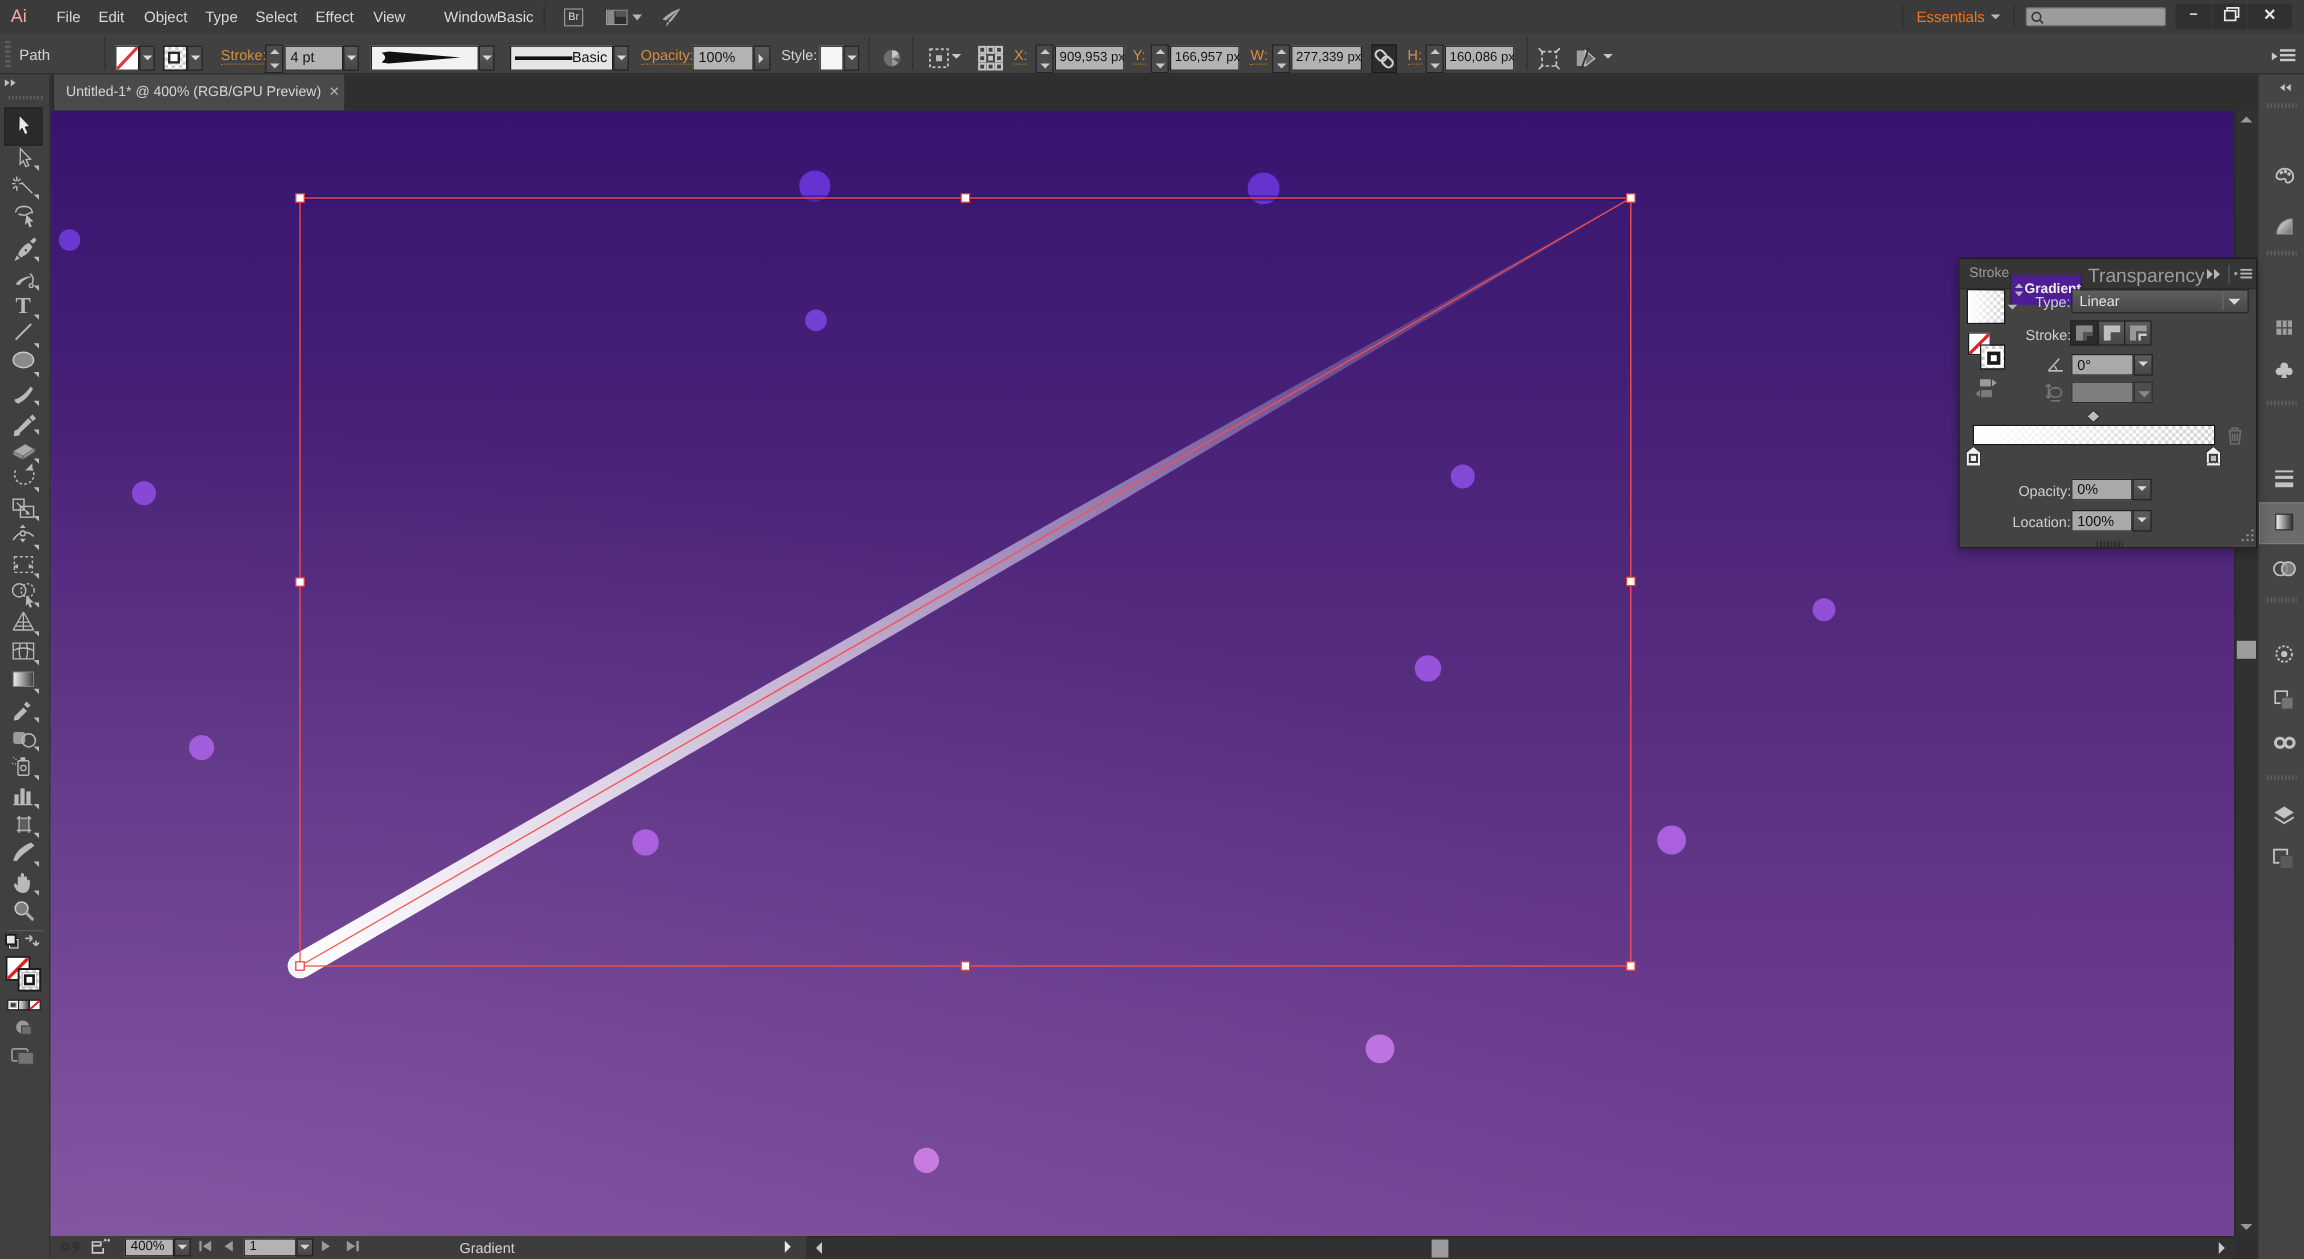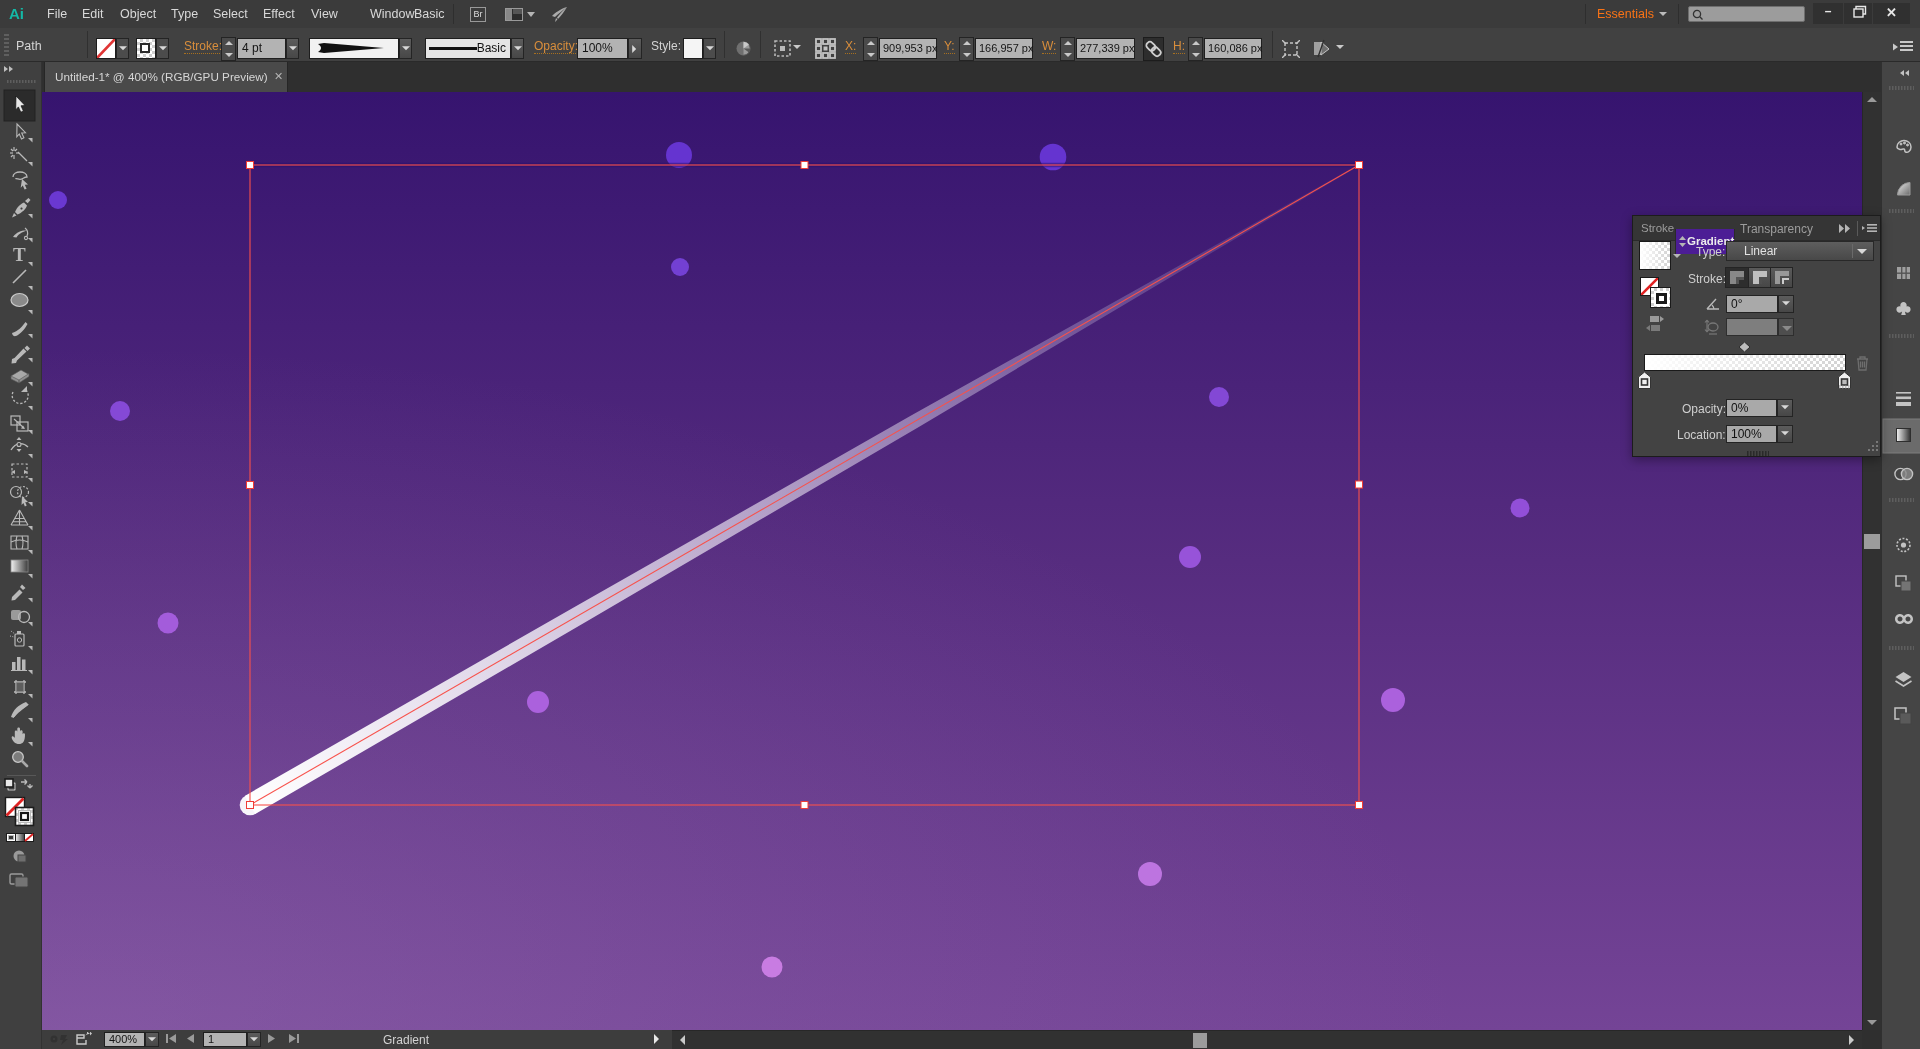--- a/index.html
+++ b/index.html
@@ -12,21 +12,21 @@
 .wlbl{position:absolute;color:#d4d4d4;font-size:12px}
 .spin{position:absolute;width:15px;background:#4a4a4a;border:1px solid #242424}
 .spin i{position:absolute;left:50%;width:0;height:0;border:4px solid transparent}
 .spin i.u{top:3px;transform:translateX(-50%);border-bottom-color:#c9c9c9;border-top-width:0}
 .spin i.d{bottom:3px;transform:translateX(-50%);border-top-color:#c9c9c9;border-bottom-width:0}
 .vsep{position:absolute;width:1px;background:#303030}
 </style></head>
 <body>
 
 <div class="abs" id="menubar" style="left:0;top:0;width:1920px;height:28px;background:#3b3b3b">
- <div class="abs" style="left:9px;top:5px;color:#14b8a6;font-size:15px;font-weight:bold">Ai</div>
+ <div class="abs" style="left:9px;top:5px;color:#fca5a5;font-size:15px;font-weight:normal">Ai</div>
  <div class="abs" style="left:0;top:7px;width:460px;color:#d9d9d9;font-size:12.5px">
   <span class="abs" style="left:47px">File</span>
       <span class="abs" style="left:82px">Edit</span>
   <span class="abs" style="left:120px">Object</span>
       <span class="abs" style="left:171px">Type</span>
   <span class="abs" style="left:213px">Select</span>
       <span class="abs" style="left:263px">Effect</span>
   <span class="abs" style="left:311px">View</span>
       <span class="abs" style="left:370px">Window</span>
   <span class="abs" style="left:414px">Basic</span>
@@ -575,42 +575,42 @@
 <div class="abs" id="panel" style="left:1632px;top:215px;width:249px;height:242px;background:#434343;border:1px solid #1c1c1c;box-shadow:0 3px 10px rgba(0,0,0,.35);font-size:12px">
 
  <div class="abs" style="left:0;top:0;width:247px;height:25px;background:#353535;border-bottom:1px solid #2a2a2a">
   <span class="abs" style="left:8px;top:6px;color:#9c9c9c;font-size:11.5px">Stroke</span>
   <div class="abs" style="left:42px;top:13px;width:60px;height:25px;background:#4c1d95;border-left:1px solid #2a2a2a;border-right:1px solid #2a2a2a">
    <svg width="7" height="11" style="position:absolute;left:3px;top:7px" viewBox="0 0 7 11">
           <path d="M3.5 0 L7 4 H0 Z M3.5 11 L0 7 H7 Z" fill="#b5b5b5"></path>
         </svg>
    <span class="abs" style="left:11px;top:6px;color:#ececec;font-size:11.5px;font-weight:bold">Gradient</span>
   </div>
-  <span class="abs" style="left:107px;top:6px;color:#9c9c9c;font-size:12px">Transparency</span>
+  <span class="abs" style="left:107px;top:6px;color:#9c9c9c;font-size:16px">Transparency</span>
   <svg class="abs" style="left:206px;top:8px" width="16" height="9" viewBox="0 0 16 9">
         <path d="M0 0 l5 4.5 -5 4.5 z M6 0 l5 4.5 -5 4.5 z" fill="#b5b5b5"></path>
       </svg>
   <div class="abs" style="left:224px;top:5px;width:1px;height:15px;background:#5a5a5a"></div>
   <svg class="abs" style="left:229px;top:8px" width="15" height="10" viewBox="0 0 15 10">
         <path d="M0 2 l3 2 -3 2 z" fill="#b5b5b5"></path>
         <g fill="#b5b5b5">
           <rect x="5" y="0" width="10" height="1.6"></rect>
           <rect x="5" y="3.2" width="10" height="1.6"></rect>
           <rect x="5" y="6.4" width="10" height="1.6"></rect>
         </g>
       </svg>
  </div>
 
  <div class="abs" style="left:6px;top:25px;width:32px;height:29px;border:1px solid #1a1a1a;background:conic-gradient(#d2d2d2 25%,#fff 0 50%,#d2d2d2 0 75%,#fff 0) 0 0/6px 6px">
   <div class="abs" style="left:0;top:0;width:30px;height:27px;background:linear-gradient(90deg,#fff,rgba(255,255,255,0))"></div>
  </div>
  <div class="abs" style="left:40px;top:38px;border:4px solid transparent;border-top-color:#b5b5b5"></div>
  <div class="abs" style="left:63px;top:29px;color:#cfcfcf">Type:</div>
  <div class="abs" style="left:93px;top:25px;width:148px;height:20px;background:linear-gradient(#5e5e5e,#484848);border:1px solid #282828;color:#e2e2e2;line-height:18px">
-  <span style="margin-left:17px">Linear</span>
+  <span style="margin-left:6px">Linear</span>
   <div class="abs" style="right:20px;top:2px;width:1px;height:14px;background:#6a6a6a"></div>
   <div class="abs" style="right:6px;top:7px;border:5px solid transparent;border-top-color:#d8d8d8;border-bottom-width:0"></div>
  </div>
 
  <div class="abs" style="left:7px;top:61px;width:19px;height:19px;background:#fff;border:1px solid #1a1a1a">
   <svg width="17" height="17">
         <line x1="0" y1="17" x2="17" y2="0" stroke="#e02222" stroke-width="2.6"></line>
       </svg>
  </div>
  <div class="abs" style="left:17px;top:71px;width:21px;height:21px;border:1px solid #1a1a1a;background:conic-gradient(#cfcfcf 25%,#fff 0 50%,#cfcfcf 0 75%,#fff 0) 0 0/6px 6px">

